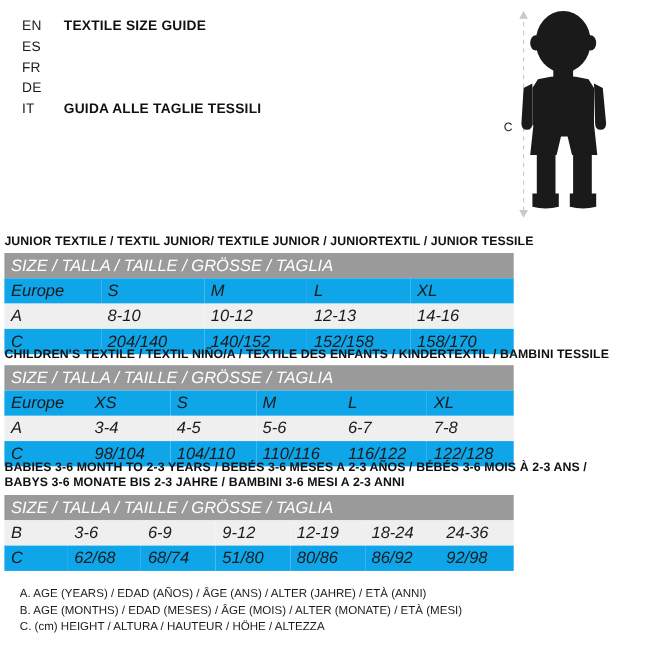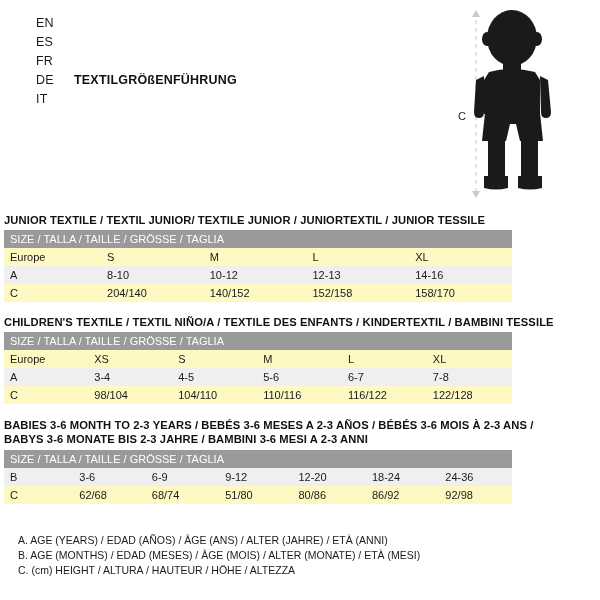--- a/index.html
+++ b/index.html
@@ -19,21 +19,20 @@
     overflow: hidden;
     background: #ffffff;
   }
 
   
   .lang-block {
     position: absolute;
     top: 16px;
     left: 20px;
     width: 400px;
-    margin-left: 16px;
   }
   .lang-row {
     display: flex;
     align-items: baseline;
     height: 19px;
     font-size: 12.5px;
     letter-spacing: 0.2px;
   }
   .lang-code {
     width: 38px;
@@ -73,38 +72,39 @@
   .sec-title {
     font-size: 11.2px;
     font-weight: 700;
     color: #111;
     margin-bottom: 4px;
     letter-spacing: 0.1px;
   }
   .sec-title.multi { line-height: 14px; }
 
   table.size-table {
-    width: 508px;
+    width: 463px;
     border-collapse: collapse;
-    font-size: 11px;
+    font-size: 15px;
+    font-style: italic;
   }
   table.size-table td {
     padding: 3px 0 3px 6px;
     height: 17px;
     vertical-align: middle;
     color: #1a1a1a;
     white-space: nowrap;
   }
   tr.hdr td {
     background: #9a9a9a;
     color: #ffffff;
     font-weight: 400;
   }
   tr.sub td {
-    background: #fef9c3;
+    background: #0ea5e9;
   }
   tr.light td {
     background: #efefef;
   }
 
   
   .notes {
     position: absolute;
     left: 18px;
     width: 564px;
@@ -115,33 +115,34 @@
   .notes div { white-space: nowrap; }
 </style>
 </head>
 <body>
 
 <div id="page">
 
   <div class="lang-block">
     <div class="lang-row">
       <span class="lang-code">EN</span>
+      <span class="lang-title">TEXTILE SIZE GUIDE</span>
     </div>
     <div class="lang-row">
       <span class="lang-code">ES</span>
     </div>
     <div class="lang-row">
       <span class="lang-code">FR</span>
     </div>
     <div class="lang-row">
       <span class="lang-code">DE</span>
-      <span class="lang-title">TEXTILGRÖßENFÜHRUNG</span>
     </div>
     <div class="lang-row">
       <span class="lang-code">IT</span>
+      <span class="lang-title">GUIDA ALLE TAGLIE TESSILI</span>
     </div>
   </div>
 
   <div class="figure-wrap">
     <svg width="150" height="195" viewBox="0 0 150 195">
 
       <line x1="36" y1="6" x2="36" y2="190" stroke="#c9c9c9" stroke-width="1" stroke-dasharray="4,4"></line>
 
       <ellipse cx="72" cy="32" rx="25" ry="28" fill="#1a1a1a"></ellipse>
 
@@ -266,21 +267,21 @@
       </colgroup>
       <tbody>
         <tr class="hdr">
           <td colspan="7">SIZE / TALLA / TAILLE / GRÖSSE / TAGLIA</td>
         </tr>
         <tr class="light">
           <td>B</td>
           <td>3-6</td>
           <td>6-9</td>
           <td>9-12</td>
-          <td>12-20</td>
+          <td>12-19</td>
           <td>18-24</td>
           <td>24-36</td>
         </tr>
         <tr class="sub">
           <td>C</td>
           <td>62/68</td>
           <td>68/74</td>
           <td>51/80</td>
           <td>80/86</td>
           <td>86/92</td>

